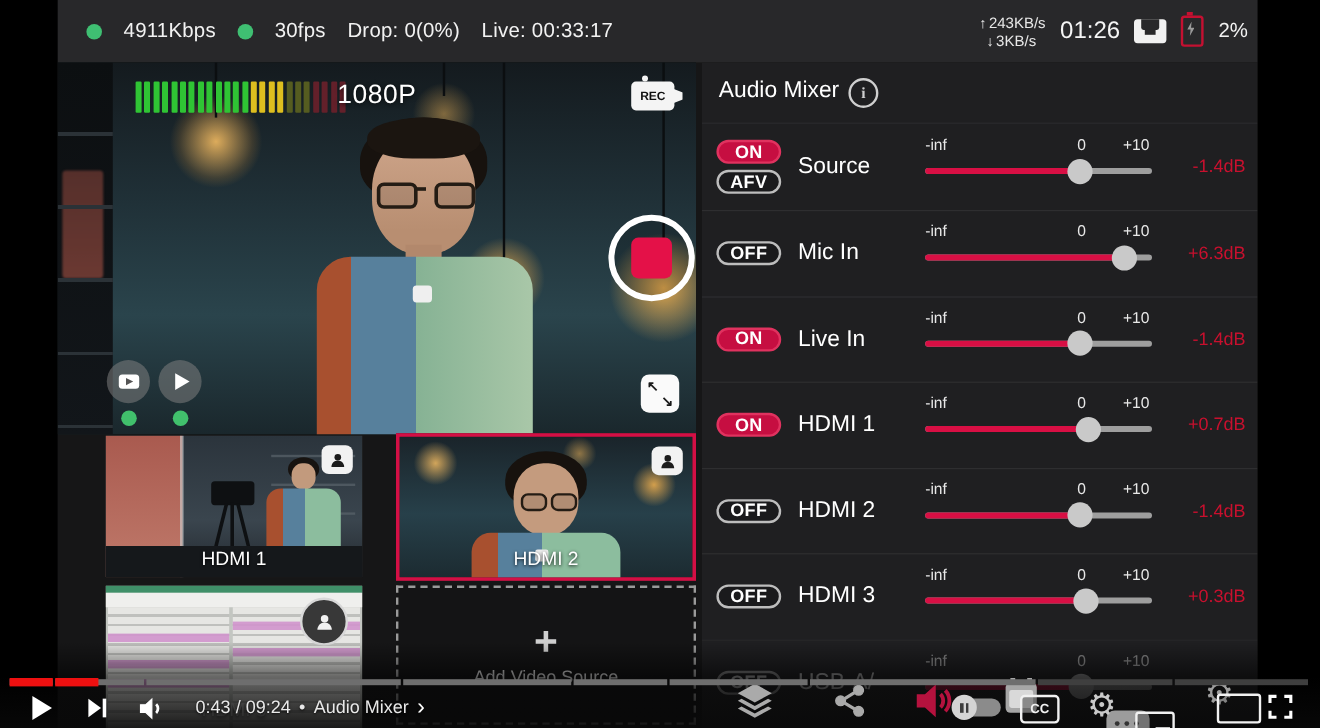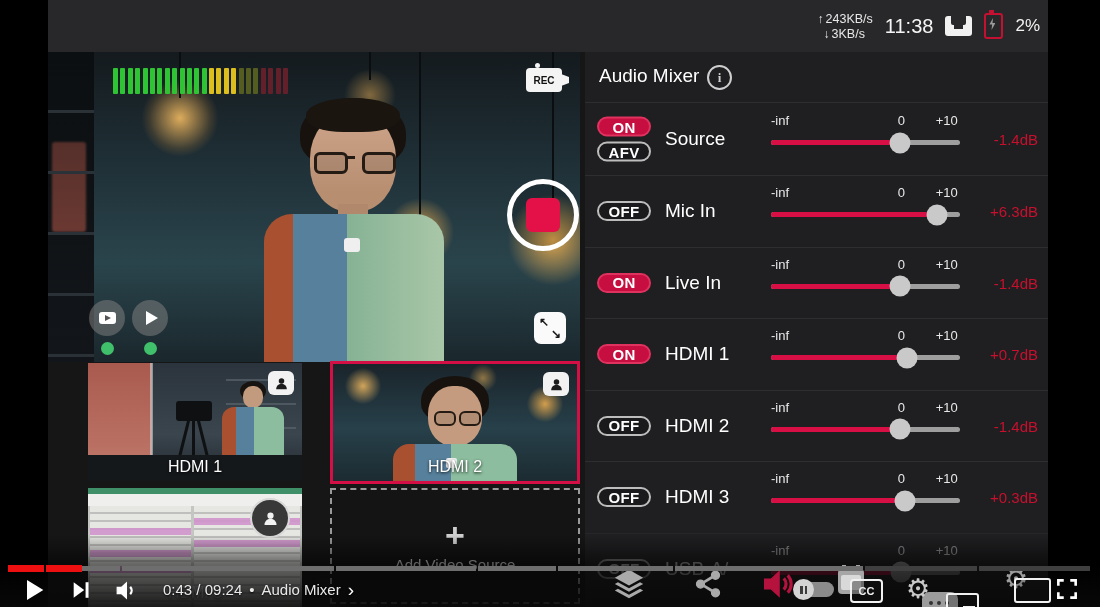--- a/index.html
+++ b/index.html
@@ -178,32 +178,40 @@
   .toggle .tk i{width:2.5px;height:8px;background:#3c3c3c;}
 </style>
 </head>
 <body>
 
 <div class="stage">
 
   <div class="frame">
 
     <div class="statusbar">
+      <div class="sb-left">
+        <span class="sdot"></span>
+        <span class="stxt">4911Kbps</span>
+        <span class="sdot"></span>
+        <span class="stxt">30fps</span>
+        <span class="stxt">Drop: 0(0%)</span>
+        <span class="stxt">Live: 00:33:17</span>
+      </div>
       <div class="sb-right">
         <div class="net">
           <div class="net-row">
             <span class="arr">↑</span>
             <span>243KB/s</span>
           </div>
           <div class="net-row">
             <span class="arr">↓</span>
             <span>3KB/s</span>
           </div>
         </div>
-        <span class="clock">11:38</span>
+        <span class="clock">01:26</span>
         <span class="eth">
             <span class="eth-in"></span>
           </span>
         <span class="batt">
             <span class="bolt"></span>
           </span>
         <span class="bpct">2%</span>
       </div>
     </div>
 
@@ -242,20 +250,21 @@
           <span class="mbar" style="background: rgb(221, 190, 31);"></span>
           <span class="mbar" style="background: rgb(221, 190, 31);"></span>
           <span class="mbar" style="background: rgb(85, 92, 32);"></span>
           <span class="mbar" style="background: rgb(85, 92, 32);"></span>
           <span class="mbar" style="background: rgb(85, 92, 32);"></span>
           <span class="mbar" style="background: rgb(99, 32, 42);"></span>
           <span class="mbar" style="background: rgb(99, 32, 42);"></span>
           <span class="mbar" style="background: rgb(99, 32, 42);"></span>
           <span class="mbar" style="background: rgb(99, 32, 42);"></span>
         </div>
+      <div class="res-label">1080P</div>
       <div class="recicon">REC</div>
       <div class="recbtn">
         <div class="recbtn-sq"></div>
       </div>
       <div class="expandbtn">
         <span class="ex tl">↖</span>
         <span class="ex br">↘</span>
       </div>
       <div class="ovbtn" style="left:41px;top:248px;">
         <div class="ytglyph"></div>

